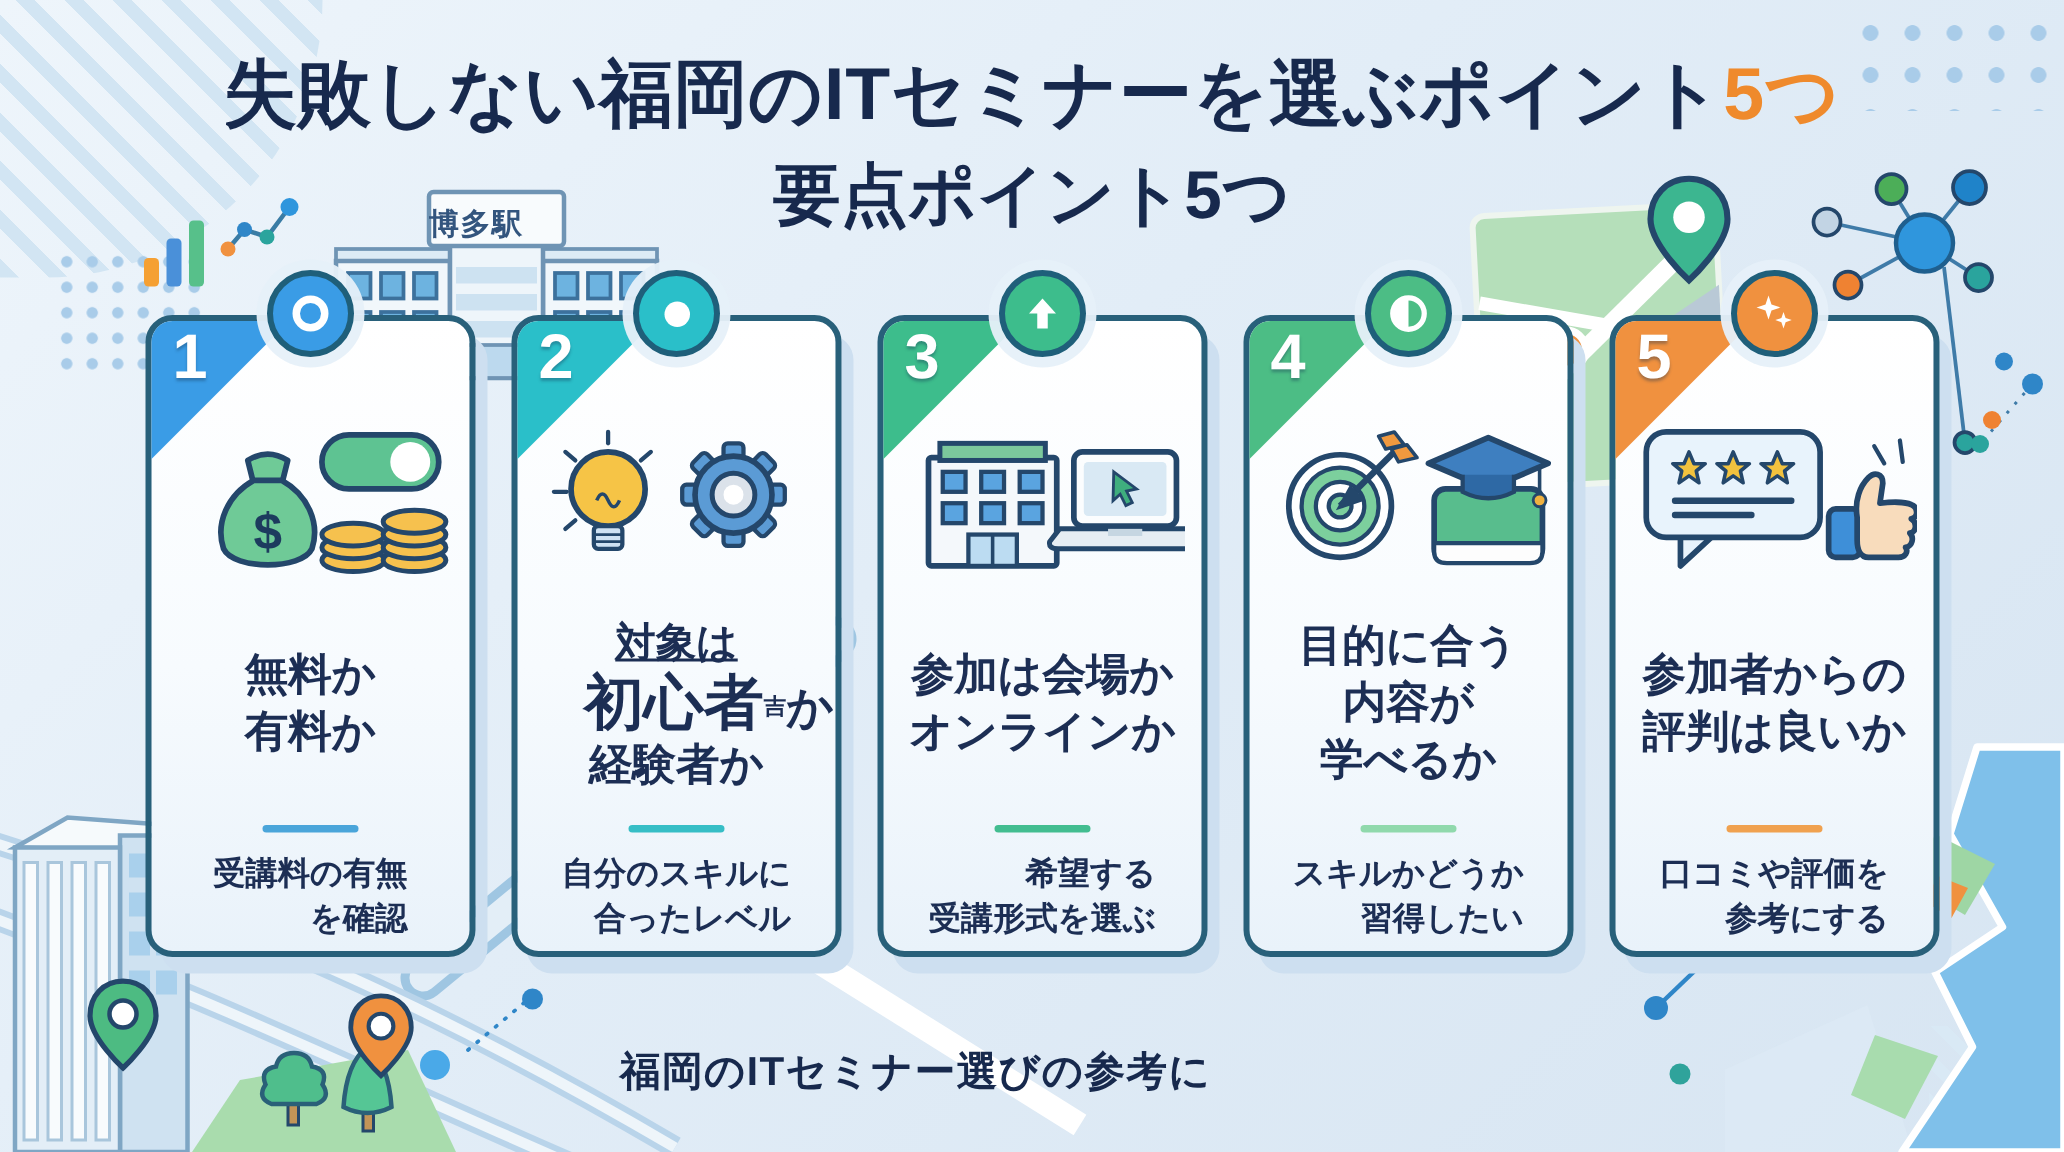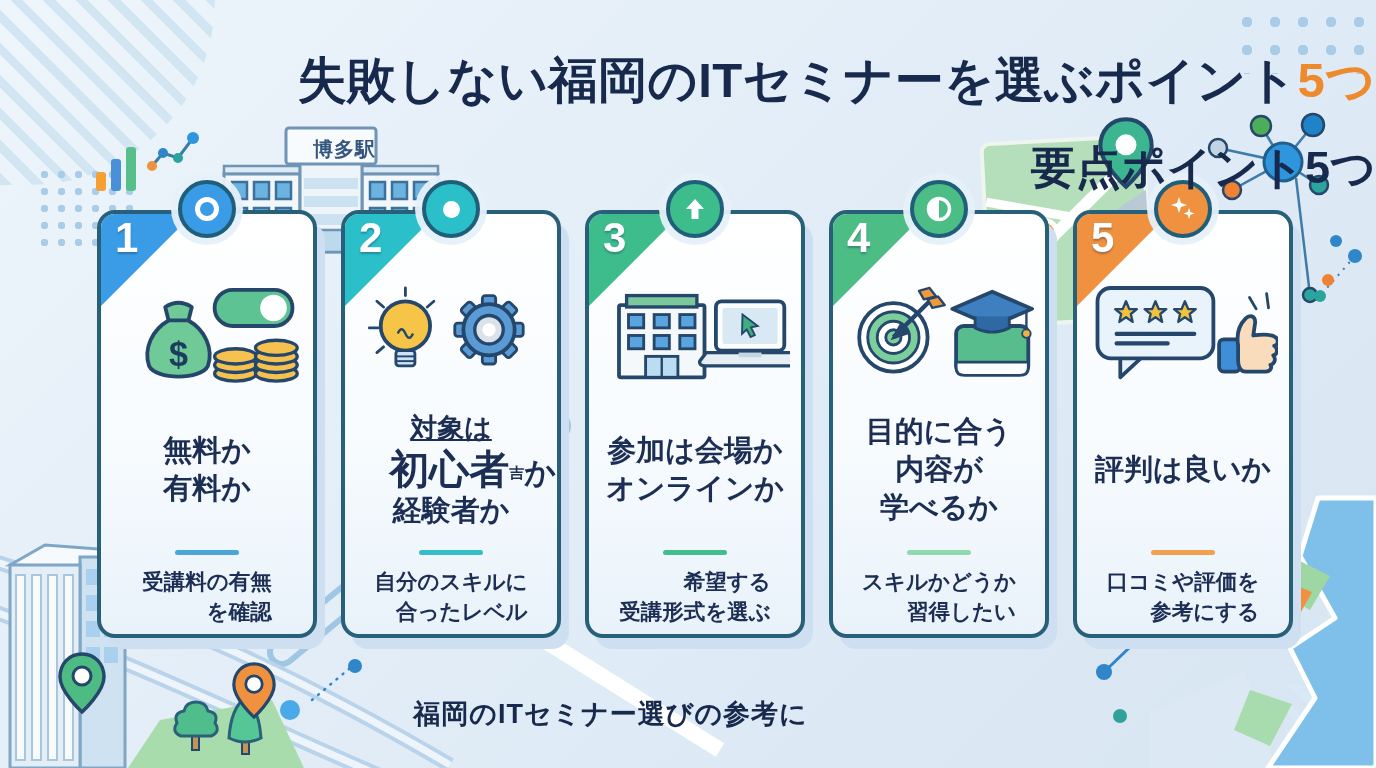--- a/index.html
+++ b/index.html
@@ -17,28 +17,28 @@
     border-radius:0 0 230px 0; z-index:0; }
   .stripes-br { right:0; bottom:0; width:90px; height:84px;
     background:repeating-linear-gradient(45deg,#d9e9f5 0 8px,rgba(0,0,0,0) 8px 20px); z-index:0; }
   .dots-tl { left:36px; top:166px; width:104px; height:88px;
     background-image:radial-gradient(circle,#a9cce9 3.5px,rgba(0,0,0,0) 4px);
     background-size:17px 17px; z-index:0; }
   .dots-tr { left:1233px; top:8px; width:136px; height:66px;
     background-image:radial-gradient(circle,#a9cce9 5px,rgba(0,0,0,0) 5.5px);
     background-size:28px 28px; z-index:0; }
   svg.deco { position:absolute; z-index:1; overflow:visible; }
-  .station-sign { position:absolute; left:286px; top:136px; width:90px; text-align:right;
+  .station-sign { position:absolute; left:286px; top:136px; width:90px; text-align:left;
     font-size:20px; font-weight:bold; color:#33557e; z-index:1; letter-spacing:1px; }
 
   
-  .title-wrap { position:absolute; left:0; top:48px; width:1376px; text-align:right; z-index:3; }
+  .title-wrap { position:absolute; left:0; top:30px; width:1376px; text-align:center; z-index:3; }
   .title-line1 { font-size:49px; font-weight:900; color:#17294d; letter-spacing:0.5px; }
   .title-line1 .hl { color:#ef8a2c; }
-  .title-line2 { font-size:45px; font-weight:900; color:#17294d; margin-top:24px; }
+  .title-line2 { font-size:45px; font-weight:900; color:#17294d; margin-top:4px; }
 
   
   .cards { position:absolute; left:97px; top:210px; width:1200px; display:flex; gap:24px; z-index:2; }
   .card { position:relative; width:220px; height:428px; }
   .card-box { position:absolute; inset:0; background:linear-gradient(180deg,#ffffff 0%,#f7fbfe 55%,#e9f2fa 100%);
     border:4px solid #28607a; border-radius:18px; overflow:hidden;
     box-shadow:9px 12px 0 -1px #cddff0; display:flex; flex-direction:column; align-items:center; }
   .corner { position:absolute; left:-2px; top:-2px; width:96px; height:96px;
     background:var(--accent); clip-path:polygon(0 0,100% 0,0 100%); }
   .num { position:absolute; left:16px; top:2px; font-size:42px; font-weight:900; color:#ffffff;
@@ -436,20 +436,21 @@
           </g>
           <g>
             <path d="M170,18 L177,30" stroke="#24476b" stroke-width="3" stroke-linecap="round"></path>
             <path d="M188,14 L190,29" stroke="#24476b" stroke-width="3" stroke-linecap="round"></path>
             <rect x="138" y="62" width="22" height="34" rx="5" fill="#3e8fd8" stroke="#24476b" stroke-width="4"></rect>
             <path d="M158,68 C156,56 160,46 166,40 C170,36 176,37 176,44 L174,58 C182,57 192,57 196,59 C201,61 201,68 196,69 C200,71 200,78 195,79 C198,82 197,88 192,89 C194,92 192,96 187,96 L166,96 C160,96 158,90 158,84 Z" fill="#f8dcbc" stroke="#24476b" stroke-width="4" stroke-linejoin="round"></path>
           </g>
         </svg>
       </div>
       <div class="title-zone">
+        <span class="tl">参加者からの</span>
         <span class="tl">評判は良いか</span>
       </div>
       <div class="divider"></div>
       <div class="card-sub">
         <span class="sl">口コミや評価を</span>
         <span class="sl">参考にする</span>
       </div>
     </div>
     <div class="badge">
       <svg width="26" height="26" viewBox="0 0 26 26">

